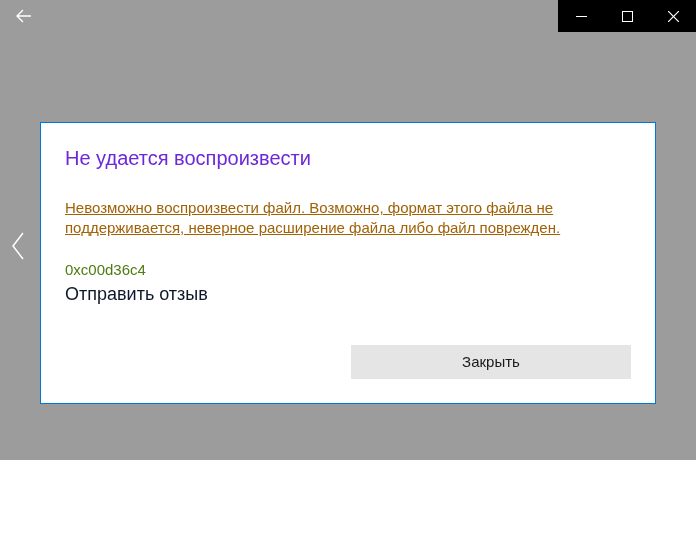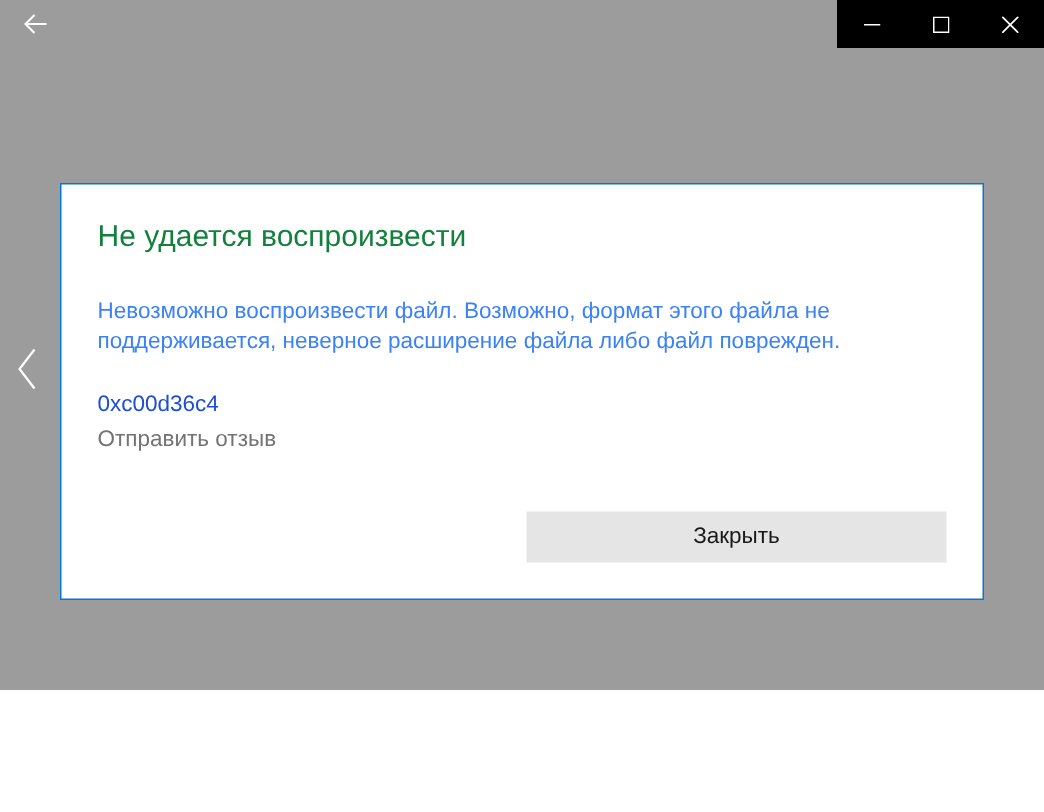--- a/index.html
+++ b/index.html
@@ -82,37 +82,38 @@
       left: 40px;
       right: 40px;
       top: 90px;
       background: #fff;
       border: 1px solid #0078d7;
       padding: 24px 24px 24px 24px;
     }
     .dialog-title {
       font-size: 20px;
       font-weight: 400;
-      color: #15803d;
+      color: #6d28d9;
       margin-bottom: 28px;
     }
     .dialog-message {
       font-size: 15px;
-      color: #3b82f6;
+      color: #a16207;
       line-height: 1.35;
       margin-bottom: 22px;
+      text-decoration: underline;
     }
     .error-code {
       font-size: 15px;
-      color: #1d4ed8;
+      color: #4d7c0f;
       margin-bottom: 6px;
     }
     .send-feedback {
-      font-size: 15px;
-      color: #737373;
+      font-size: 18px;
+      color: #0f172a;
       cursor: pointer;
       display: inline-block;
       margin-bottom: 40px;
     }
     .dialog-buttons {
       display: flex;
       justify-content: flex-end;
     }
     .close-btn {
       min-width: 280px;

